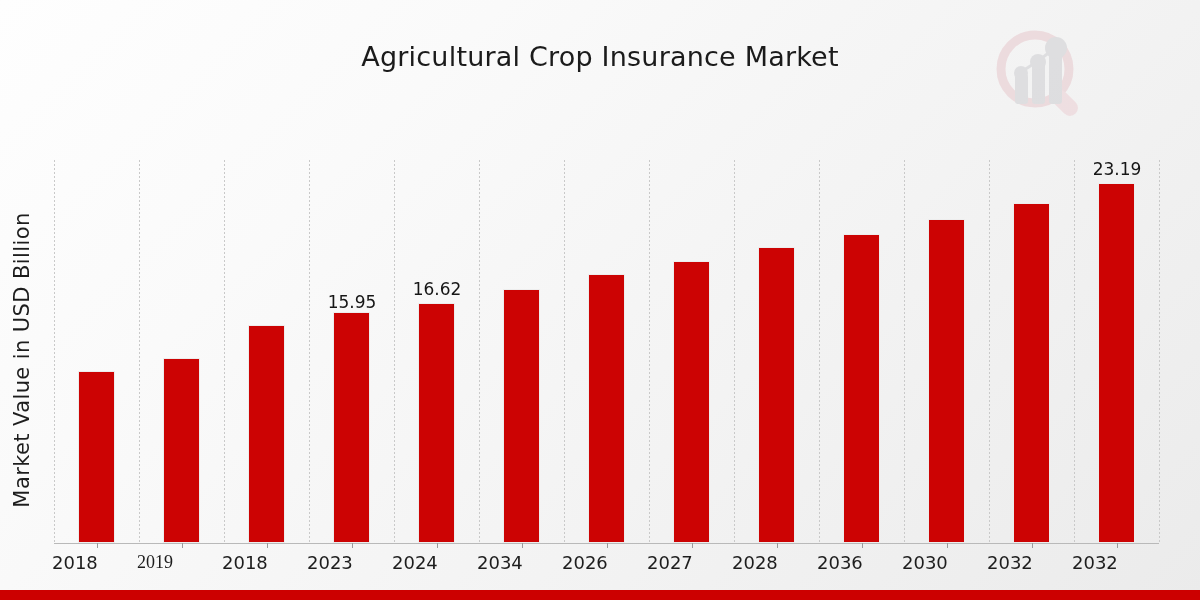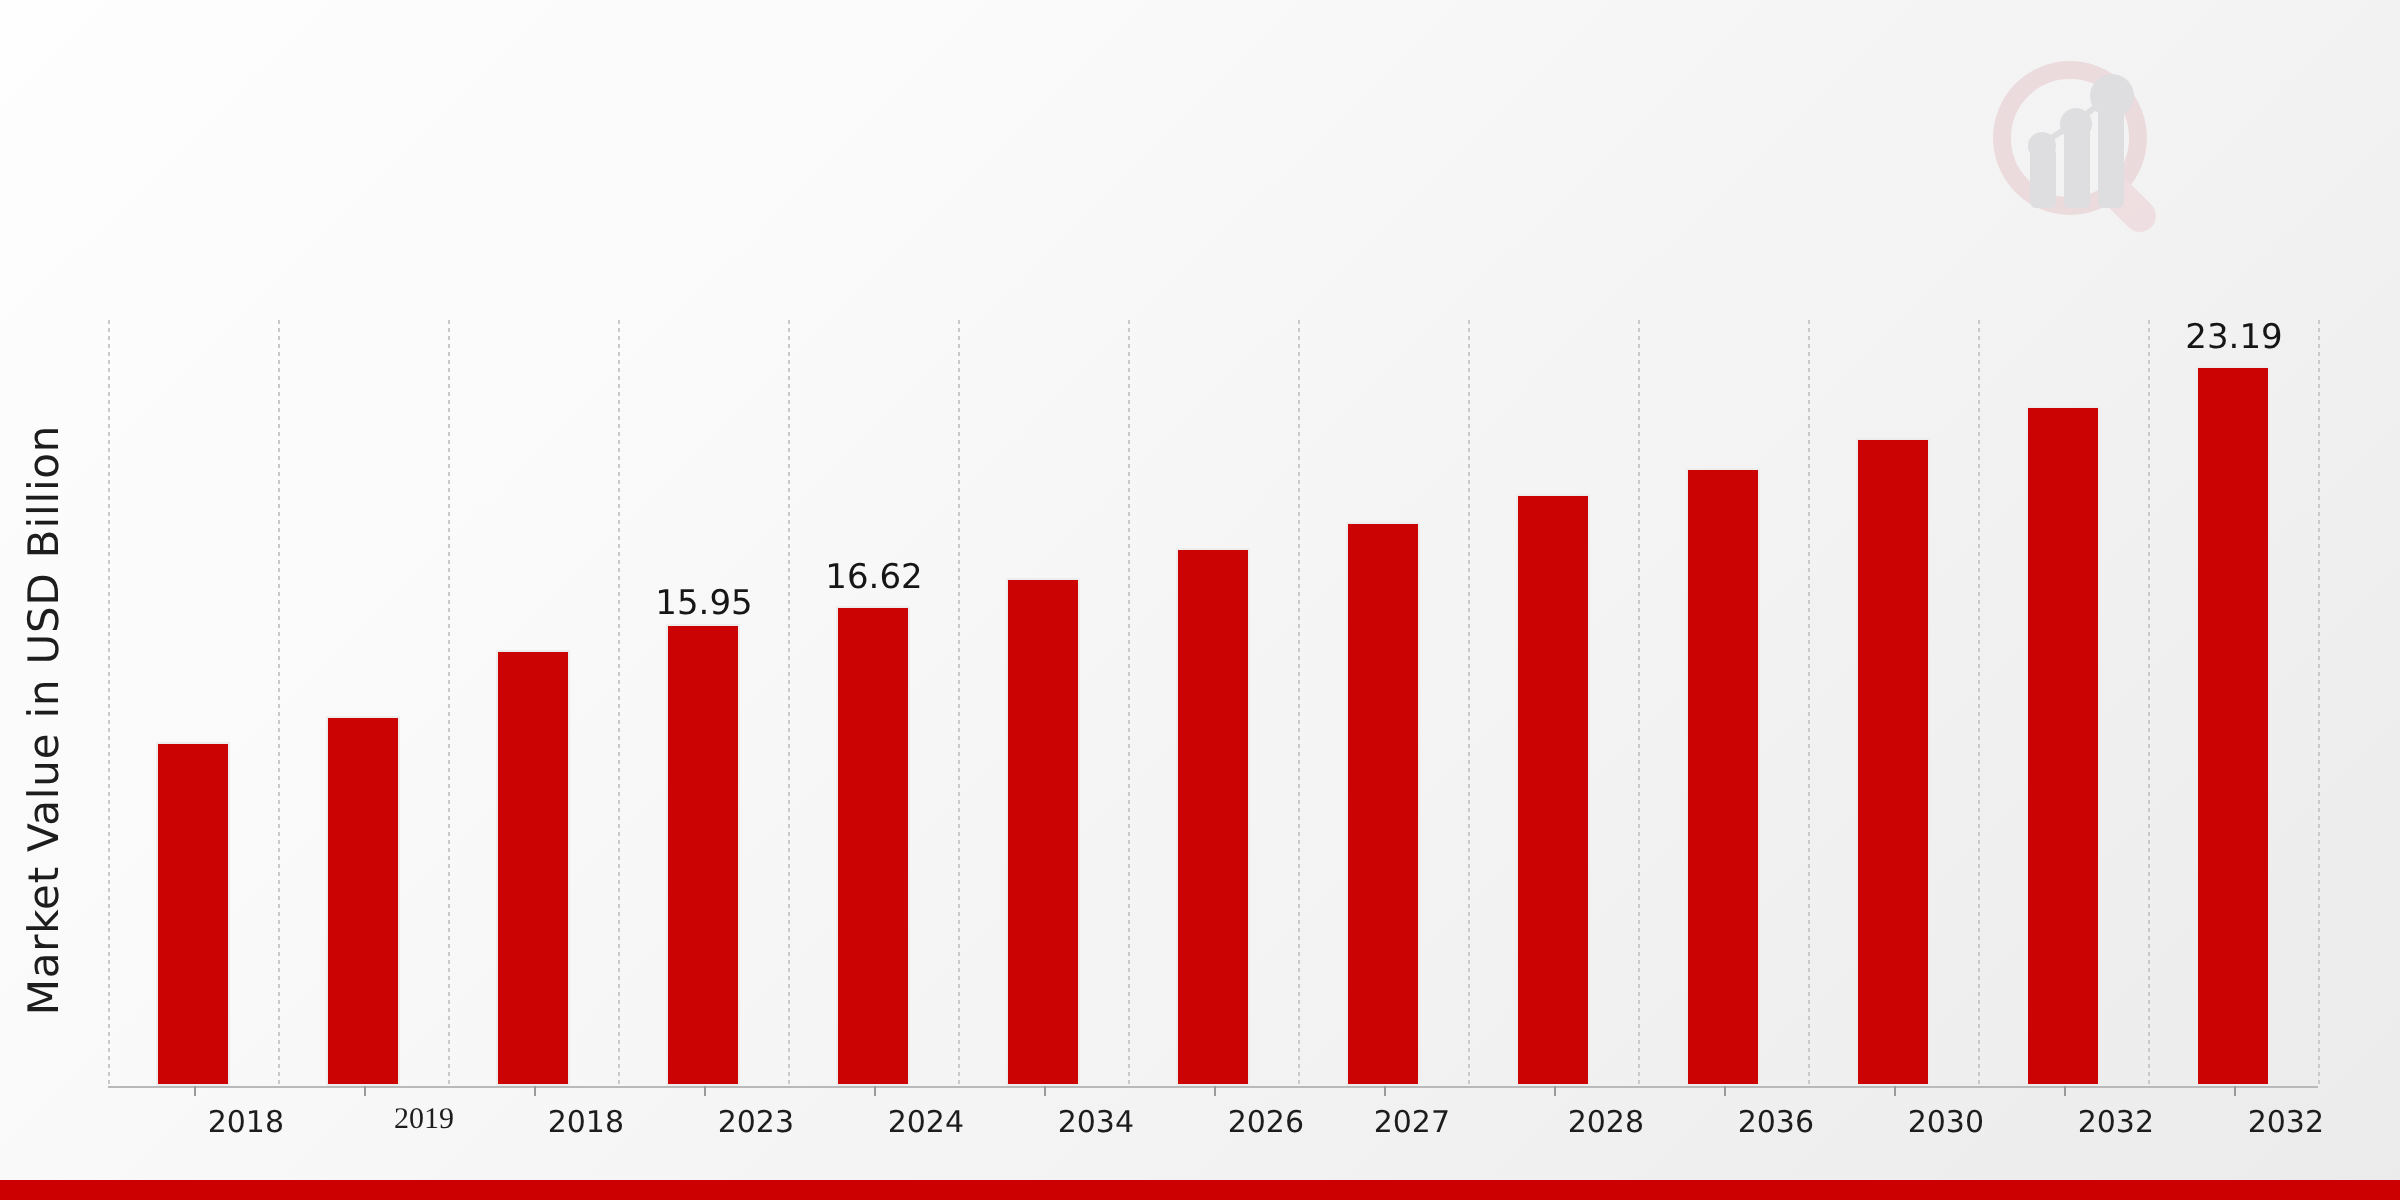--- a/index.html
+++ b/index.html
@@ -51,34 +51,35 @@
     position:absolute;bottom:0;width:37px;
     background:#cc0303;
     border:1px solid #ededed;
     box-sizing:border-box;
   }
   .bar-label{
     position:absolute;font-size:17px;color:#161616;
     text-align:center;width:90px;white-space:nowrap;
   }
   .x-tick-label{
-    position:absolute;top:392px;width:90px;text-align:right;
-    font-size:15px;color:#1d1d1d;
+    position:absolute;top:392px;width:90px;text-align:left;
+    font-size:18px;color:#1d1d1d;
   }
   
   #bottom-strip{
     position:absolute;left:0;top:590px;width:1200px;height:10px;
     background:#cc0000;
   }
 </style>
 </head>
 <body>
 
 <div id="page">
 
+  <div id="chart-title">Agricultural Crop Insurance Market</div>
 
   <div id="logo">
     <svg viewBox="0 0 105 105" xmlns="http://www.w3.org/2000/svg">
       <circle cx="50" cy="47" r="34" fill="none" stroke="#e6c4c9" stroke-width="9"></circle>
       <rect x="72" y="66" width="16" height="30" rx="8" transform="rotate(-45 80 81)" fill="#ecccd1"></rect>
       <rect x="30" y="52" width="13" height="30" rx="3" fill="#cacace"></rect>
       <rect x="47" y="41" width="13" height="41" rx="3" fill="#cacace"></rect>
       <rect x="64" y="28" width="13" height="54" rx="3" fill="#cacace"></rect>
       <line x1="36" y1="50" x2="53" y2="39" stroke="#cacace" stroke-width="3"></line>
       <line x1="53" y1="39" x2="70" y2="26" stroke="#cacace" stroke-width="3"></line>
@@ -118,21 +119,21 @@
       <div class="tick" style="left: 468px;"></div>
       <div class="bar" title="2025" style="left: 449px; height: 254px; background: rgb(204, 3, 3);"></div>
       <div class="x-tick-label" style="left: 423px;">2034</div>
       <div class="gridline" style="left: 595px;"></div>
       <div class="tick" style="left: 553px;"></div>
       <div class="bar" title="2026" style="left: 534px; height: 269px; background: rgb(204, 3, 3);"></div>
       <div class="x-tick-label" style="left: 508px;">2026</div>
       <div class="gridline" style="left: 680px;"></div>
       <div class="tick" style="left: 638px;"></div>
       <div class="bar" title="2027" style="left: 619px; height: 282px; background: rgb(204, 3, 3);"></div>
-      <div class="x-tick-label" style="left: 581px;">2027</div>
+      <div class="x-tick-label" style="left: 593px;">2027</div>
       <div class="gridline" style="left: 765px;"></div>
       <div class="tick" style="left: 723px;"></div>
       <div class="bar" title="2028" style="left: 704px; height: 296px; background: rgb(204, 3, 3);"></div>
       <div class="x-tick-label" style="left: 678px;">2028</div>
       <div class="gridline" style="left: 850px;"></div>
       <div class="tick" style="left: 808px;"></div>
       <div class="bar" title="2029" style="left: 789px; height: 309px; background: rgb(204, 3, 3);"></div>
       <div class="x-tick-label" style="left: 763px;">2036</div>
       <div class="gridline" style="left: 935px;"></div>
       <div class="tick" style="left: 893px;"></div>

